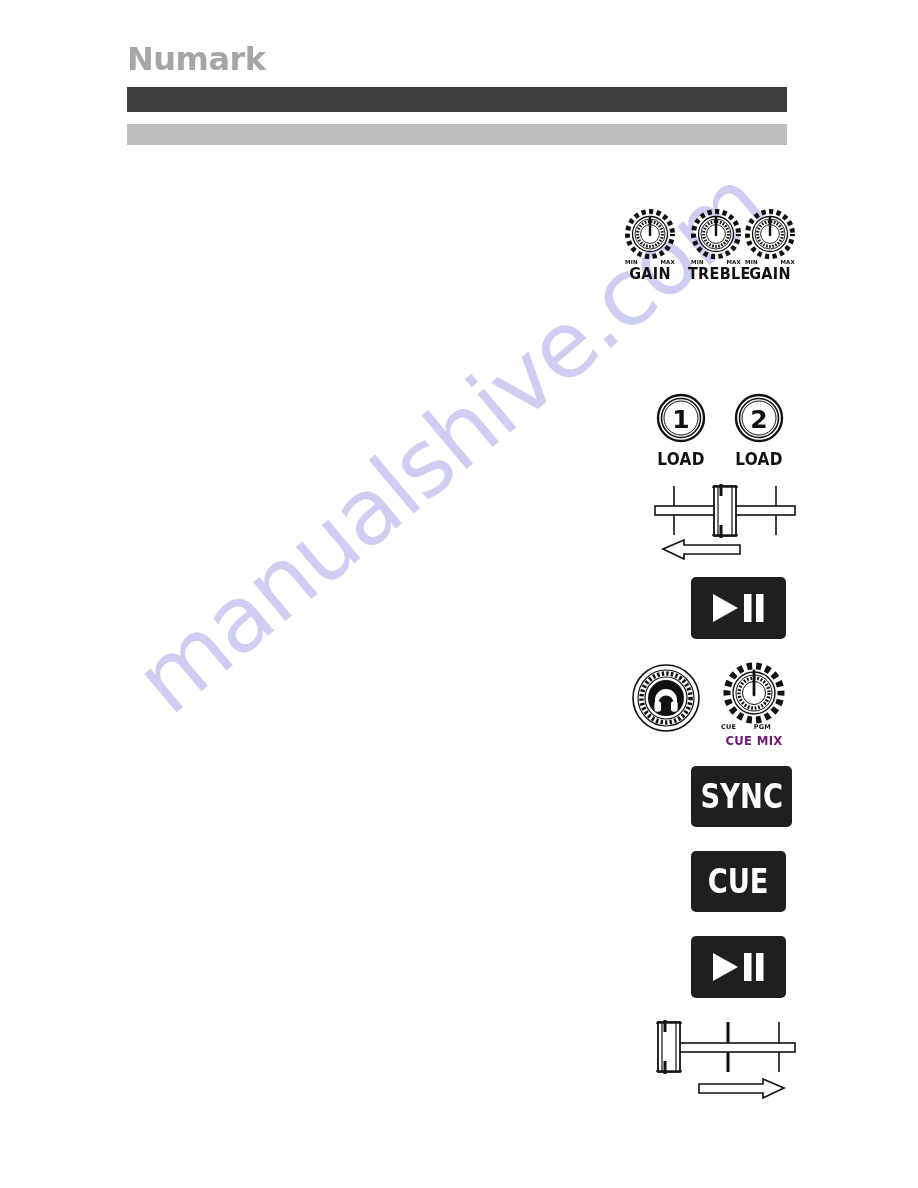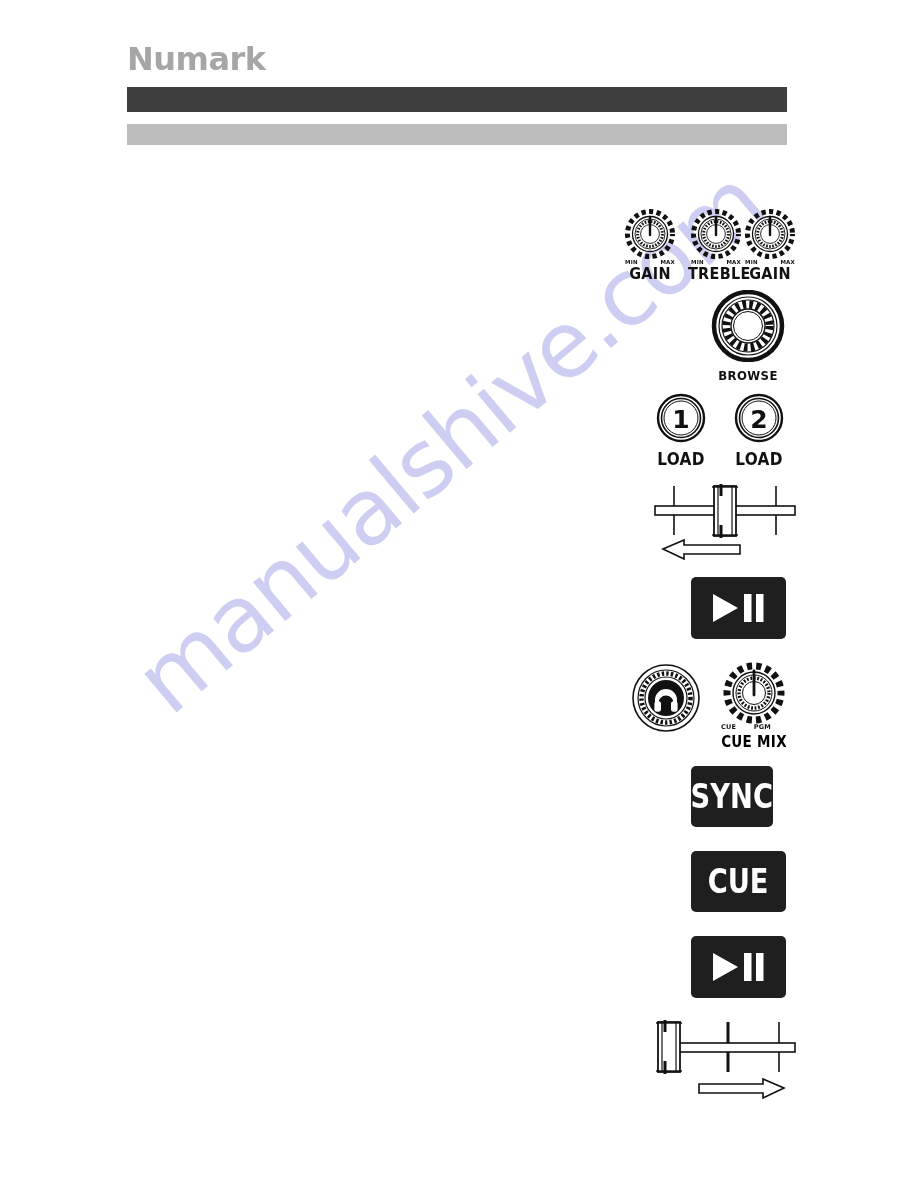--- a/index.html
+++ b/index.html
@@ -154,21 +154,21 @@
 
   
   .pad {
     background: #1f1f1f;
     border-radius: 5px;
     display: flex;
     align-items: center;
     justify-content: center;
   }
   .pad-playpause-1 { left: 691px; top: 577px; width: 95px; height: 62px; }
-  .pad-sync       { left: 691px; top: 766px; width: 82px; height: 61px; }
+  .pad-sync       { left: 691px; top: 766px; width: 101px; height: 61px; }
   .pad-cue        { left: 691px; top: 851px; width: 95px; height: 61px; }
   .pad-playpause-2{ left: 691px; top: 936px; width: 95px; height: 62px; }
   .pad-text {
     font-family: "DejaVu Sans Condensed", "DejaVu Sans", sans-serif;
     font-size: 33px;
     font-weight: bold;
     color: #ffffff;
     letter-spacing: 0px;
     line-height: 1;
     transform: scaleX(0.92);
@@ -189,23 +189,23 @@
     font-family: "DejaVu Sans", sans-serif;
     font-size: 6.5px;
     font-weight: bold;
     color: #111;
     letter-spacing: 0.2px;
   }
   .cuemix-minmax .mn { left: 6px; }
   .cuemix-minmax .mx { right: 22px; }
   .cuemix-label {
     font-family: "DejaVu Sans Condensed", "DejaVu Sans", sans-serif;
-    font-size: 15px;
-    font-weight: bold;
-    color: #000000;
+    font-size: 13px;
+    font-weight: bold;
+    color: #701a75;
     letter-spacing: 0.3px;
   }
 </style>
 </head>
 <body>
 
 <div id="watermark">
   <div class="wm-text">manualshive.com</div>
 </div>
 
@@ -273,33 +273,20 @@
         </g>
       </svg>
       <div class="knob-minmax">
         <span class="mn">MIN</span>
         <span class="mx">MAX</span>
       </div>
       <div class="knob-label">GAIN</div>
     </div>
   </div>
 
-  <div class="art-item browse-block">
-    <svg width="84" height="72" viewBox="0 0 84 72">
-      <g transform="translate(42,36)">
-        <circle r="34" fill="#fff" stroke="#111" stroke-width="4.5"></circle>
-        <circle r="29" fill="#fff" stroke="#111" stroke-width="1.2"></circle>
-        <circle r="26" fill="#fff" stroke="#111" stroke-width="1.2"></circle>
-        <circle r="21.5" fill="none" stroke="#111" stroke-width="8" stroke-dasharray="3.6 3.2"></circle>
-        <circle r="17" fill="#fff" stroke="#111" stroke-width="1.3"></circle>
-        <circle r="14.5" fill="#fff" stroke="#111" stroke-width="1"></circle>
-      </g>
-    </svg>
-    <div class="browse-label">BROWSE</div>
-  </div>
 
   <div class="art-item load-row">
 
     <div class="load-cell l1">
       <svg width="52" height="52" viewBox="0 0 52 52">
         <circle cx="26" cy="26" r="23" fill="#fff" stroke="#111" stroke-width="2.4"></circle>
         <circle cx="26" cy="26" r="19.5" fill="#fff" stroke="#111" stroke-width="1.6"></circle>
         <circle cx="26" cy="26" r="17" fill="#fff" stroke="#111" stroke-width="1"></circle>
         <text x="26" y="35.5" text-anchor="middle" font-family="DejaVu Sans, sans-serif" font-size="25" font-weight="bold" fill="#111">1</text>
       </svg>

